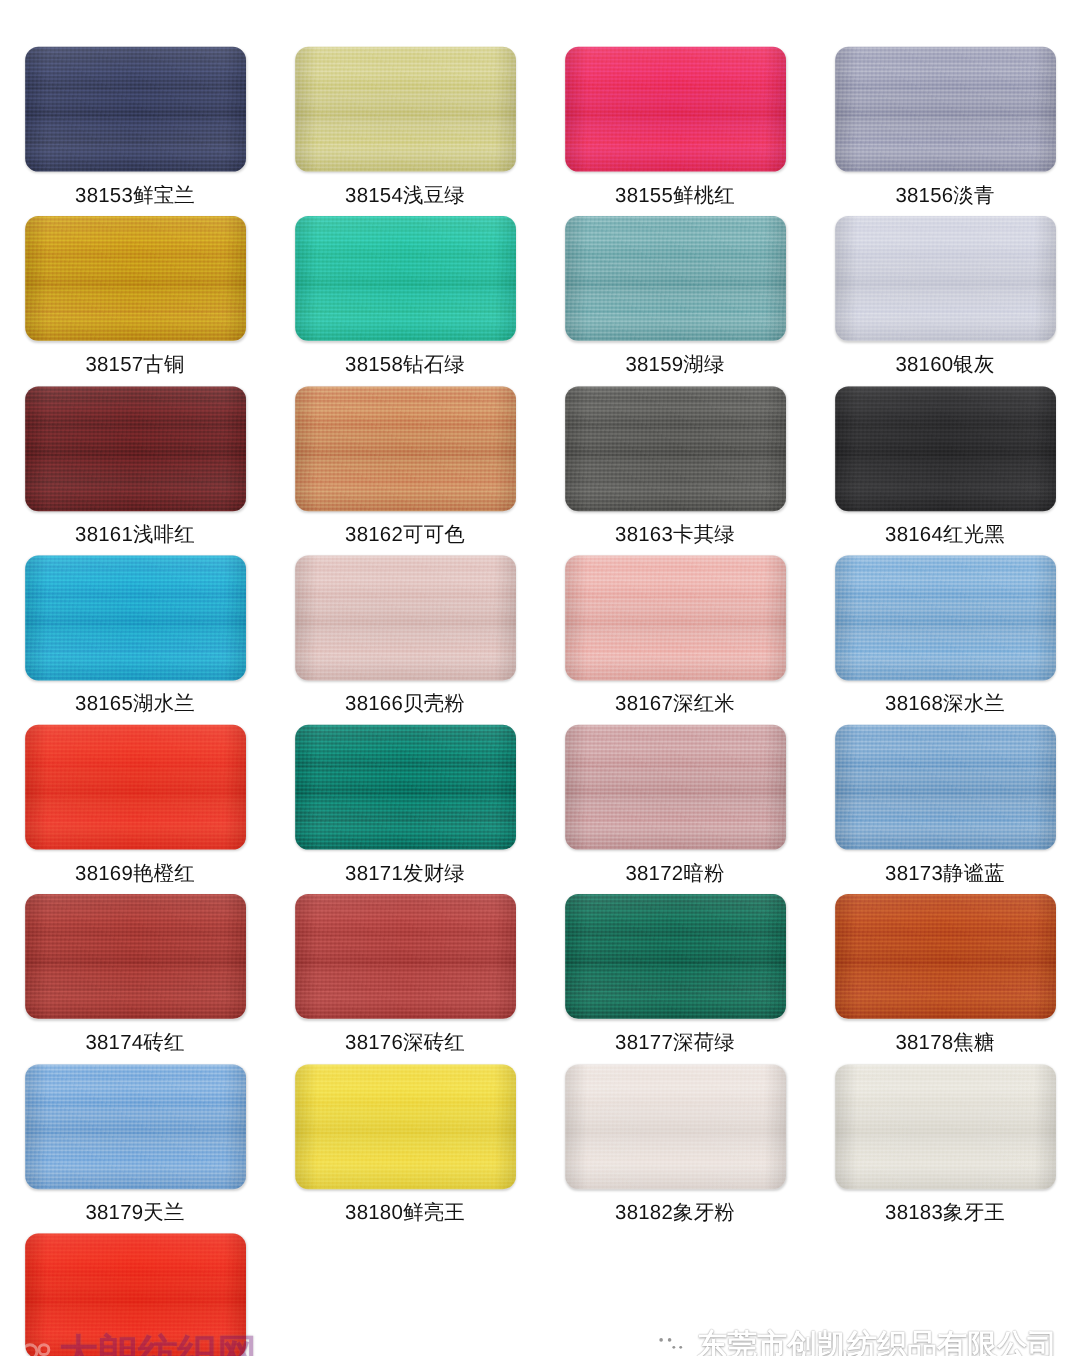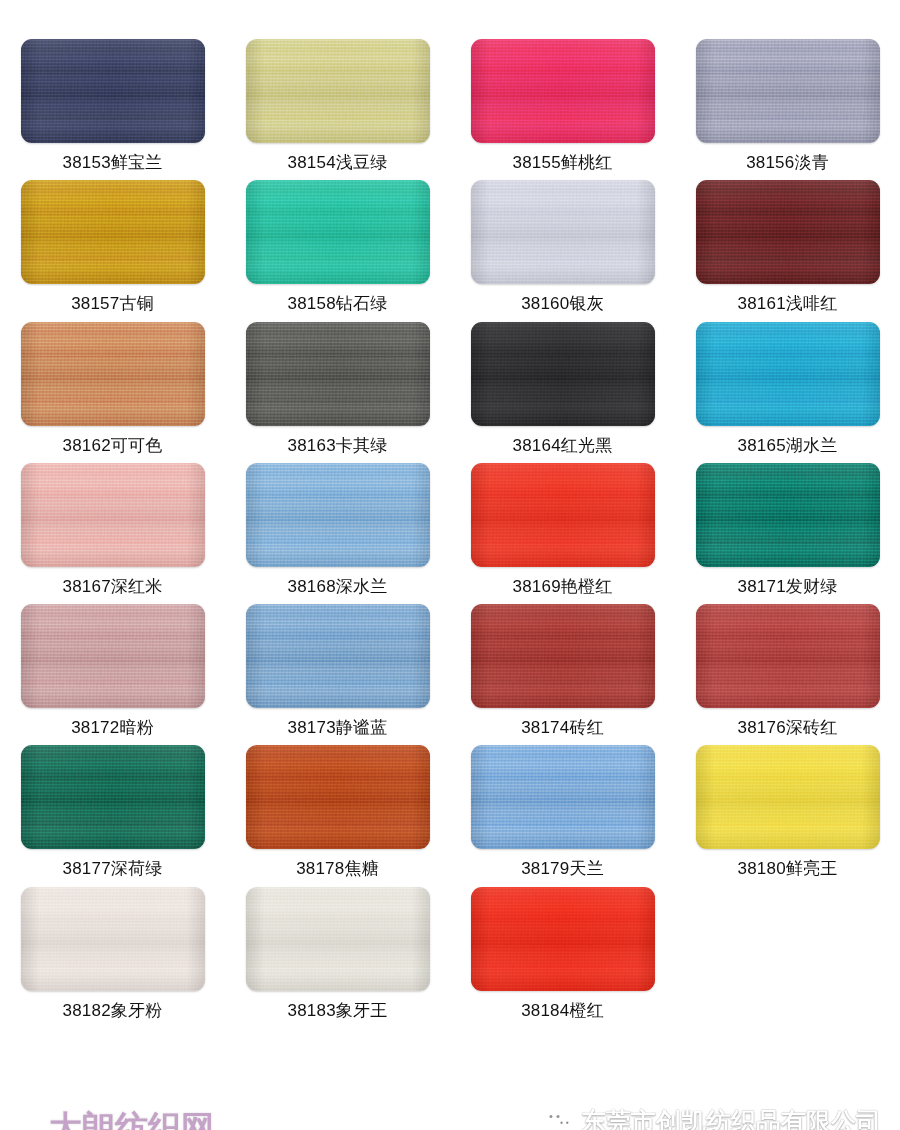--- a/index.html
+++ b/index.html
@@ -202,20 +202,28 @@
       </div>
       <div class="cell">
         <div class="swatch" style="background: rgb(39, 194, 162);">
           <div class="tex"></div>
           <div class="sheen"></div>
           <div class="edgefade"></div>
         </div>
         <div class="label">38158钻石绿</div>
       </div>
       <div class="cell">
+        <div class="swatch" style="background: rgb(119, 175, 179);">
+          <div class="tex"></div>
+          <div class="sheen"></div>
+          <div class="edgefade"></div>
+        </div>
+        <div class="label">38159湖绿</div>
+      </div>
+      <div class="cell">
         <div class="swatch" style="background: rgb(211, 213, 226);">
           <div class="tex"></div>
           <div class="sheen"></div>
           <div class="edgefade"></div>
         </div>
         <div class="label">38160银灰</div>
       </div>
       <div class="cell">
         <div class="swatch" style="background: rgb(107, 34, 36);">
           <div class="tex"></div>
@@ -248,20 +256,28 @@
         </div>
         <div class="label">38164红光黑</div>
       </div>
       <div class="cell">
         <div class="swatch" style="background: rgb(33, 170, 210);">
           <div class="tex"></div>
           <div class="sheen"></div>
           <div class="edgefade"></div>
         </div>
         <div class="label">38165湖水兰</div>
+      </div>
+      <div class="cell">
+        <div class="swatch" style="background: rgb(226, 196, 192);">
+          <div class="tex"></div>
+          <div class="sheen"></div>
+          <div class="edgefade"></div>
+        </div>
+        <div class="label">38166贝壳粉</div>
       </div>
       <div class="cell">
         <div class="swatch" style="background: rgb(238, 181, 176);">
           <div class="tex"></div>
           <div class="sheen"></div>
           <div class="edgefade"></div>
         </div>
         <div class="label">38167深红米</div>
       </div>
       <div class="cell">

